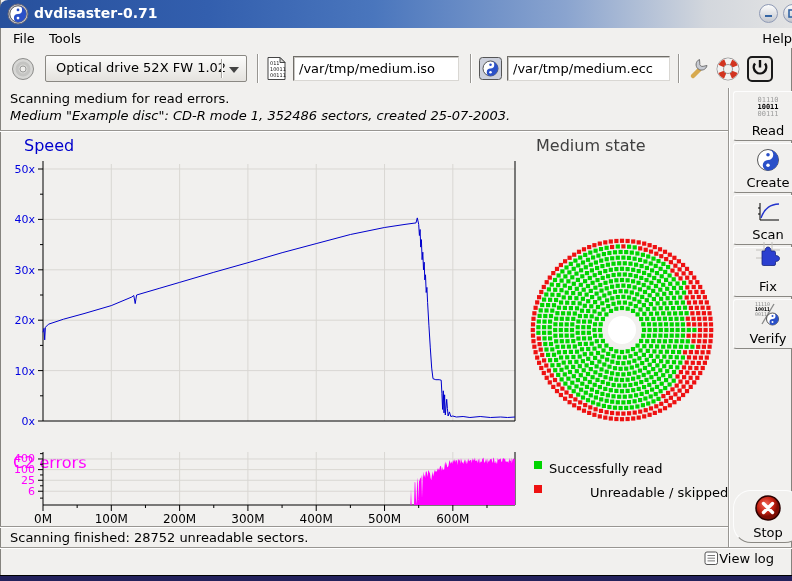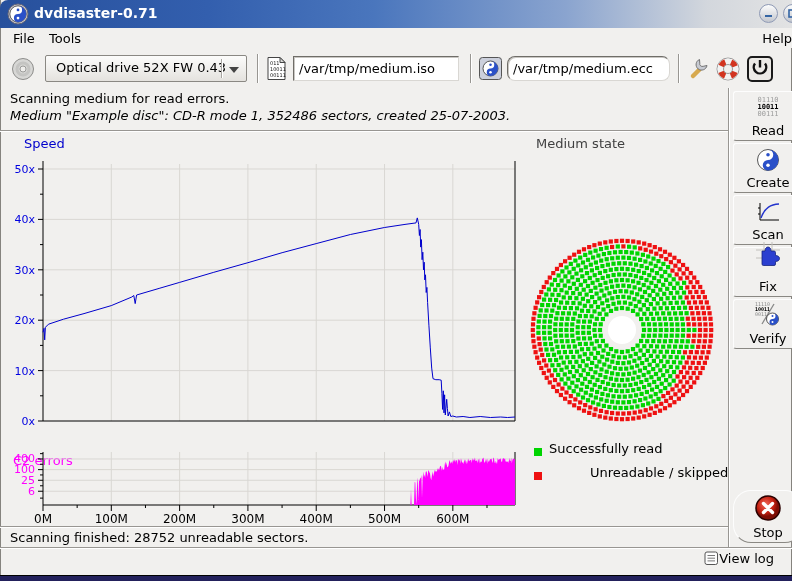--- a/index.html
+++ b/index.html
@@ -27,23 +27,23 @@
   .vsep{position:absolute;top:6px;height:29px;width:0;border-left:1px solid #989692;border-right:1px solid #fff;}
   .field{position:absolute;top:8px;height:25px;box-sizing:border-box;background:#fff;
     border:1px solid;border-color:#6f6d68 #d9d7d3 #d9d7d3 #6f6d68;box-shadow:inset 1px 1px 0 #c9c7c3;
     font-family:"DejaVu Sans","Liberation Sans",sans-serif;font-size:13px;padding:0 5px;color:#000;}
   .ticon{position:absolute;top:8px;}
   
   .hsep{position:absolute;height:0;border-top:1px solid #989692;border-bottom:1px solid #fff;}
   .vgroove{position:absolute;width:0;border-left:1px solid #989692;border-right:1px solid #fff;}
   
   .stline{position:absolute;left:10px;}
-  .chart-title{position:absolute;font-size:13px;}
+  .chart-title{position:absolute;font-size:16px;}
   
-  .legend-item{position:absolute;display:flex;align-items:flex-end;gap:7px;}
+  .legend-item{position:absolute;display:flex;align-items:flex-start;gap:7px;margin-top:20px;}
   .swatch{width:8px;height:8px;display:inline-block;}
   
   .sbtn{position:absolute;left:733px;width:70px;box-sizing:border-box;background:#f1f0ee;
     border:1px solid;border-color:#fdfdfd #8a8883 #8a8883 #fdfdfd;border-radius:3px;
     display:flex;flex-direction:column;align-items:center;justify-content:flex-end;padding-bottom:2px;}
   .sbtn .icn{flex:1;display:flex;align-items:center;justify-content:center;}
   .binary{font-family:"DejaVu Sans Mono","Liberation Mono",monospace;font-size:7px;line-height:7px;text-align:center;color:#9c9c9c;}
   .binary b{color:#000;}
   .binary-sm{font-family:"DejaVu Sans Mono","Liberation Mono",monospace;font-size:5px;line-height:5px;color:#8c8c8c;}
   
@@ -91,42 +91,42 @@
 
   <div id="toolbar">
     <div class="tbtn" style="left:8px;">
       <svg width="26" height="26">
         <circle cx="13" cy="13" r="10.5" fill="#d7d7d5" stroke="#8d8d8b"></circle>
         <circle cx="13" cy="13" r="6" fill="none" stroke="#c4c4c2" stroke-width="3"></circle>
         <circle cx="13" cy="13" r="3" fill="#efeeec" stroke="#9a9a98"></circle>
       </svg>
     </div>
     <div id="combo">
-      <span id="combo-text">Optical drive 52X FW 0.43</span>
+      <span id="combo-text">Optical drive 52X FW 1.02</span>
       <span id="combo-sep"></span>
       <span id="combo-arrow"></span>
     </div>
     <div class="vsep" style="left:256px;"></div>
     <svg class="ticon" style="left:263px;" width="25" height="25">
       <path d="M4,1.5 h12 l5,5 v17 h-17 z" fill="#fff" stroke="#444"></path>
       <path d="M16,1.5 l5,5 h-5 z" fill="#d8d8d6" stroke="#444"></path>
       <text x="6" y="9" font-size="5" fill="#111" font-family="DejaVu Sans Mono,monospace">011</text>
       <text x="6" y="15" font-size="5" fill="#111" font-family="DejaVu Sans Mono,monospace">10011</text>
       <text x="6" y="21" font-size="5" fill="#111" font-family="DejaVu Sans Mono,monospace">00111</text>
     </svg>
     <input class="field" style="left: 292px; width: 166px;" value="/var/tmp/medium.iso">
     <div class="vsep" style="left:469px;"></div>
     <svg class="ticon" style="left:477px;" width="25" height="25" id="ecc-icon-svg">
       <rect x="1.5" y="1.5" width="22" height="22" rx="3" fill="#ccd0dc" stroke="#555"></rect>
     <circle cx="12.5" cy="12.5" r="7.5" fill="#fff" stroke="#444" stroke-width="0.9"></circle>
         <path d="M12.5,5 A7.5,7.5 0 0 1 12.5,20 A3.75,3.75 0 0 1 12.5,12.5 A3.75,3.75 0 0 0 12.5,5 Z" fill="#2a50c8"></path>
         <circle cx="12.5" cy="8.75" r="1.2750000000000001" fill="#2a50c8"></circle>
         <circle cx="12.5" cy="16.25" r="1.2750000000000001" fill="#fff"></circle>
       </svg>
-    <input class="field" style="left: 506px; width: 163px; border-radius: 8px;" value="/var/tmp/medium.ecc">
+    <input class="field" style="left: 506px; width: 163px;" value="/var/tmp/medium.ecc">
     <div class="vsep" style="left:677px;"></div>
     <div class="tbtn" style="left:684px;">
       <svg width="26" height="26">
         <line x1="7" y1="20" x2="13.5" y2="13.5" stroke="#d7a94e" stroke-width="4.5" stroke-linecap="round"></line>
         <path d="M21,9.5 A5.5,5.5 0 1 1 13.5,3.5 L13.8,7.2 A2.6,2.6 0 0 0 17.2,10.3 Z" fill="#c7cad2" stroke="#666" stroke-width="0.9"></path>
       </svg>
     </div>
     <div class="tbtn" style="left:713px;">
       <svg width="26" height="26">
         <circle cx="13" cy="13" r="11" fill="#fff" stroke="#999"></circle>

